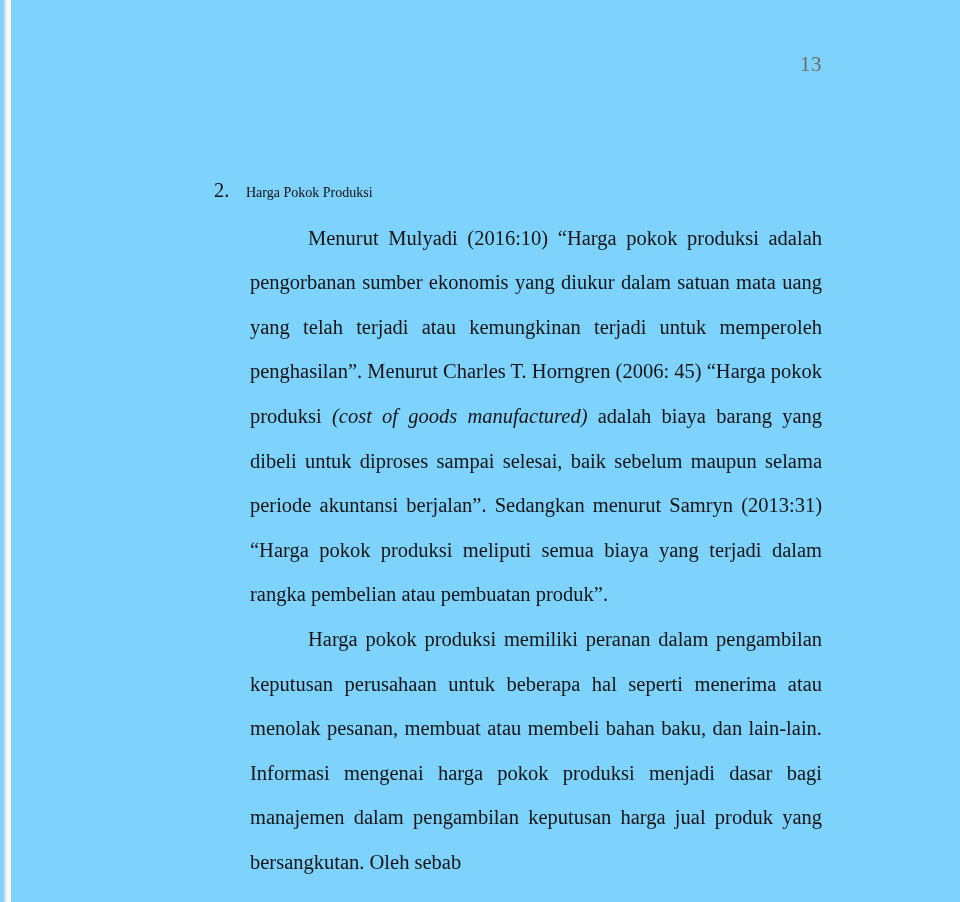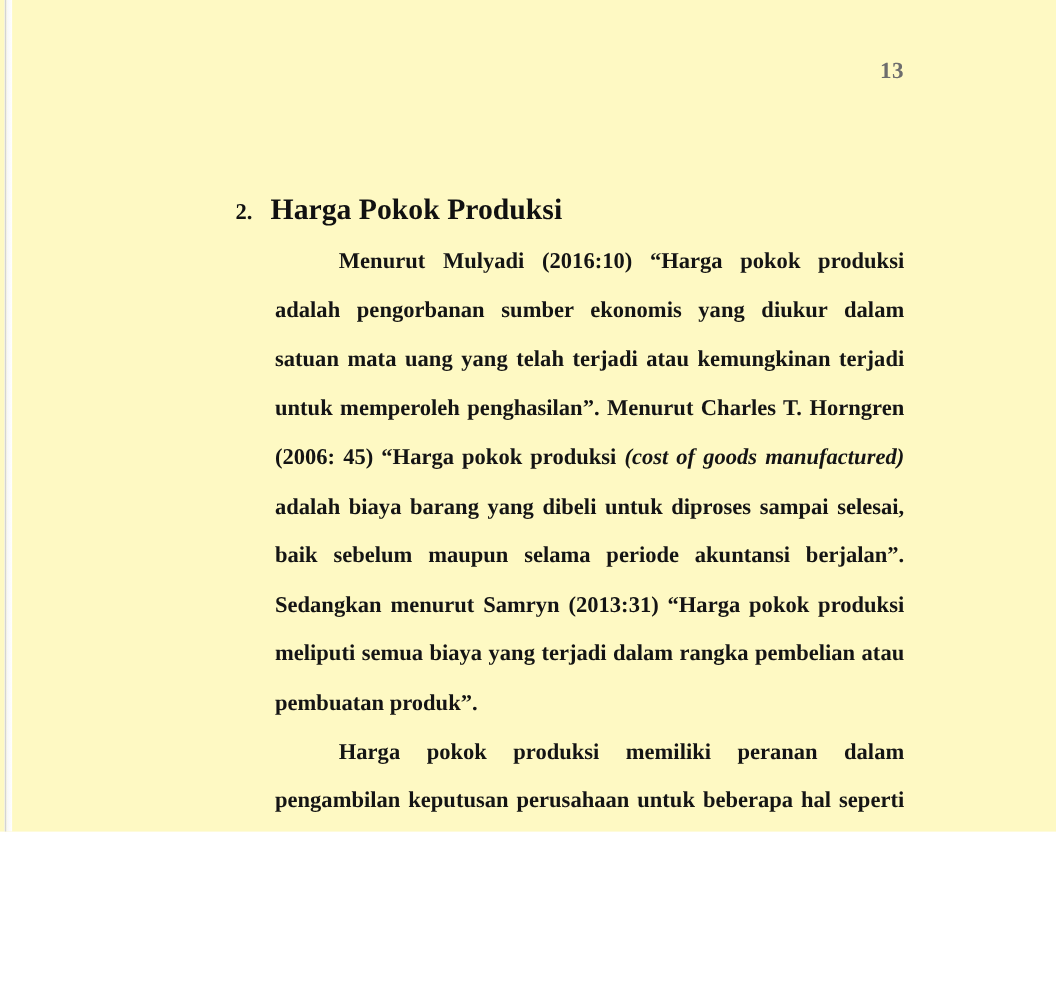--- a/index.html
+++ b/index.html
@@ -11,25 +11,24 @@
     height: 902px;
     background: #ffffff;
     font-family: "Liberation Serif", "DejaVu Serif", serif;
     color: #111111;
     overflow: hidden;
     position: relative;
   }
   .page {
     position: relative;
     width: 960px;
-    height: 756px;
-    background: #fef9c3;
+    height: 902px;
+    background: #7dd3fc;
     box-sizing: border-box;
     overflow: hidden;
-    font-weight: bold;
   }
   
   .page-edge-shadow {
     position: absolute;
     left: 4px;
     top: 0;
     width: 2px;
     height: 902px;
     background: linear-gradient(to right, #f2f2f3 0%, #cfcfd3 45%, #e9e9ec 100%);
     opacity: .95;
@@ -89,21 +88,21 @@
     margin-left: -36px;
     width: 608px;
   }
   .list-marker {
     font-size: 20.5px;
     line-height: 44.6px;
     width: 32px;
     flex: 0 0 32px;
   }
   .list-label {
-    font-size: 27px;
+    font-size: 14px;
     line-height: 44.6px;
     white-space: nowrap;
   }
 
   .sub-body {
     margin-top: 0px;
   }
 
   em.term {
     font-style: italic;

